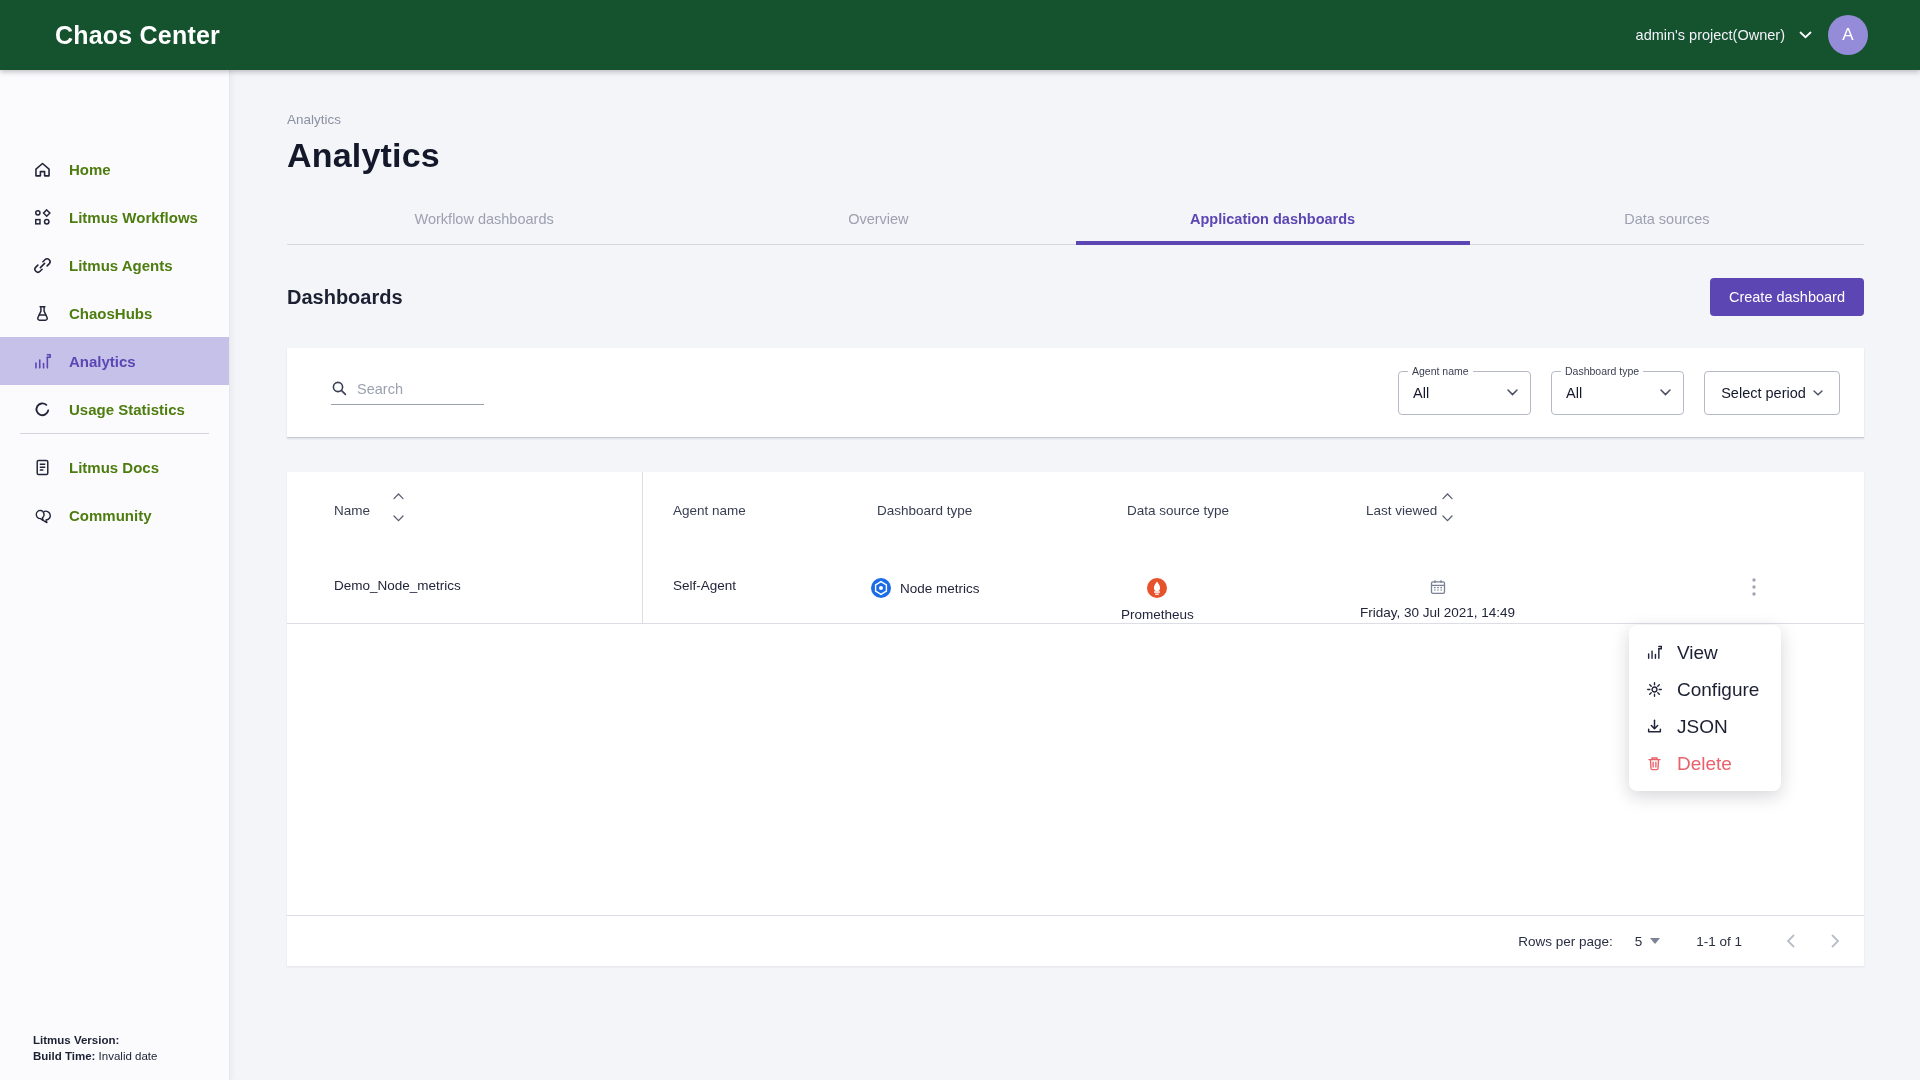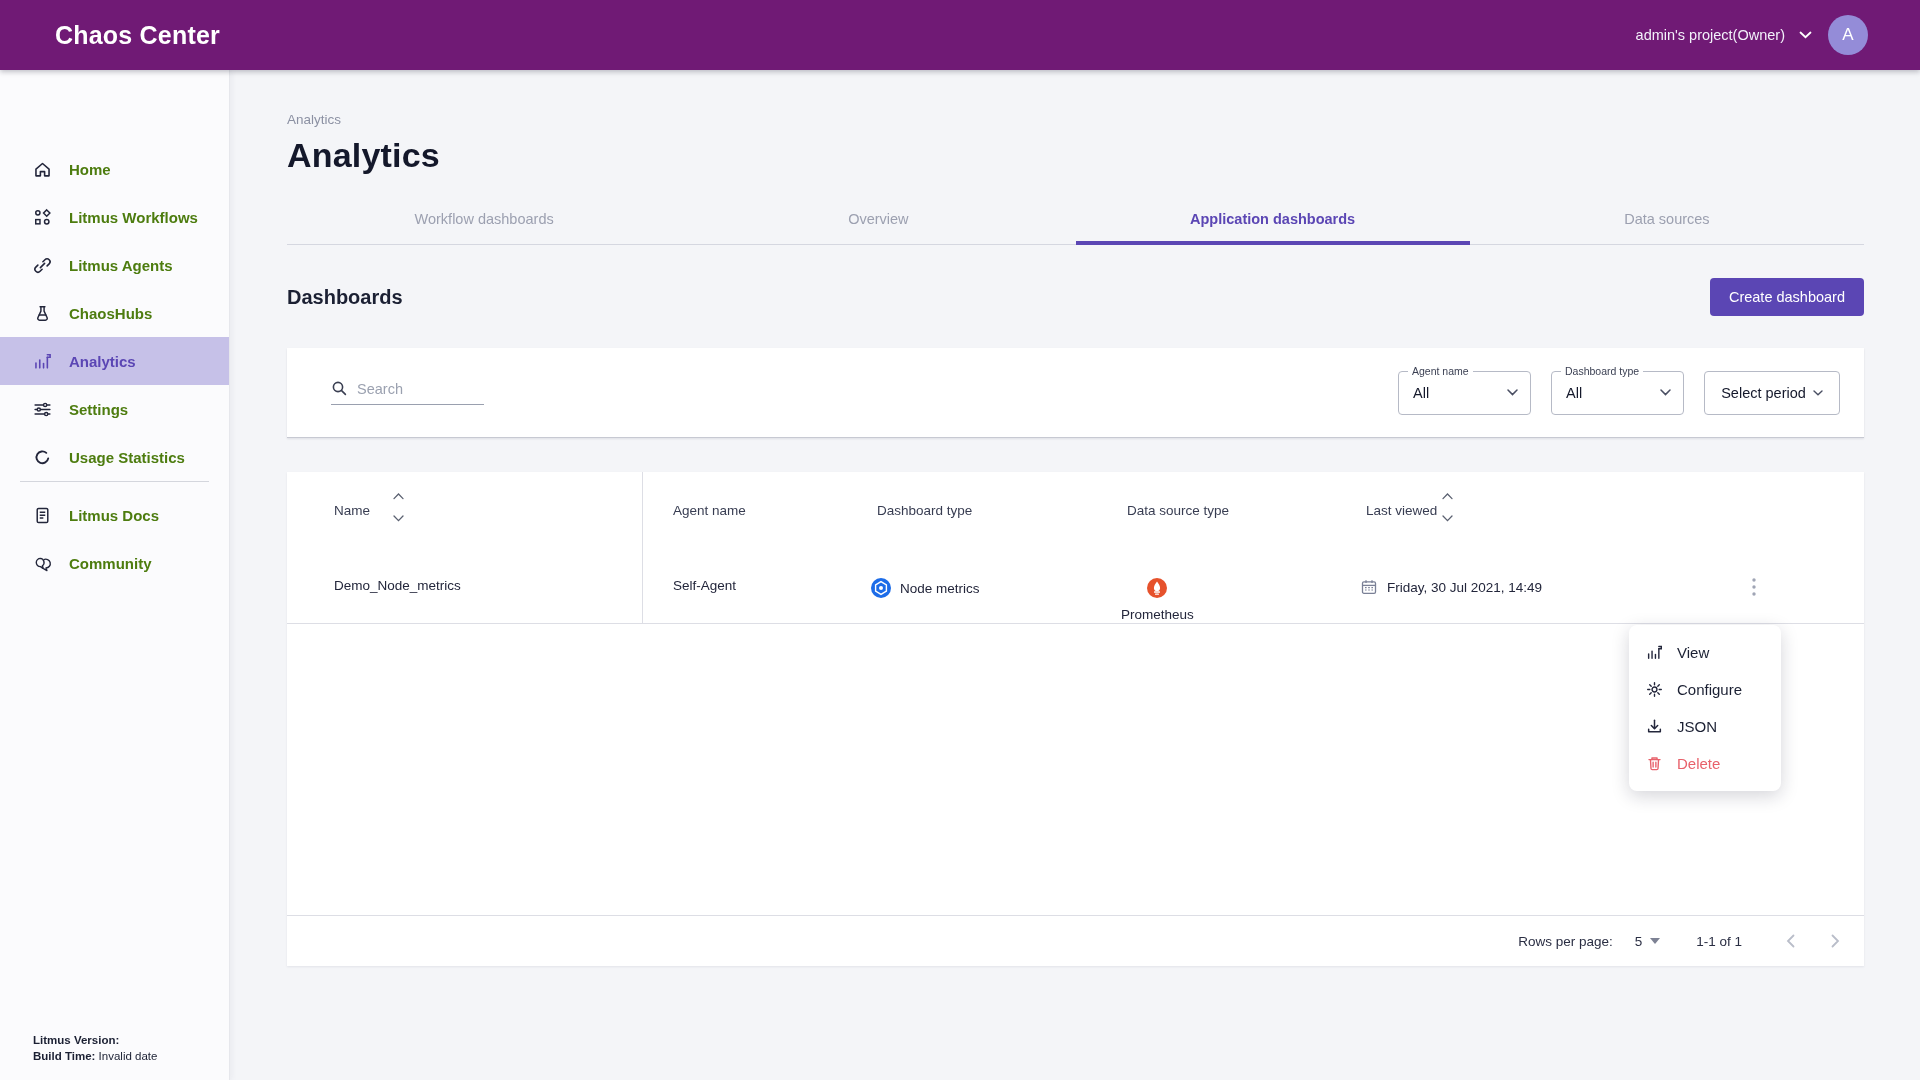--- a/index.html
+++ b/index.html
@@ -9,21 +9,21 @@
     background:#F4F5F8;
     color:#1B2033;
     overflow:hidden;
     position:relative;
   }
   svg { display:block; }
 
   
   .topbar {
     position:absolute; top:0; left:0; width:1920px; height:70px;
-    background:#701a75; display:flex; align-items:center;
+    background:#14532d; display:flex; align-items:center;
     padding:0 52px 0 55px; z-index:30;
     box-shadow:0 2px 5px rgba(20,20,40,.25);
   }
   .app-title { color:#fff; font-size:25px; font-weight:bold; letter-spacing:.2px; }
   .topbar-right { margin-left:auto; display:flex; align-items:center; gap:16px; }
   .project-selector { display:flex; align-items:center; gap:14px; color:#F2F1FA; font-size:14.5px; cursor:pointer; }
   .avatar {
     width:40px; height:40px; border-radius:50%; background:#948CD8;
     color:#fff; font-size:17px; display:flex; align-items:center; justify-content:center; cursor:pointer;
   }
@@ -120,21 +120,21 @@
   .range-label { margin-right:38px; }
   .page-btn { background:none; border:none; cursor:default; padding:4px 6px; }
   .page-btn + .page-btn { margin-left:24px; }
 
   
   .context-menu {
     position:absolute; left:1629px; top:625px; width:152px; z-index:40;
     background:#fff; border-radius:8px; box-shadow:0 5px 18px rgba(20,20,50,.18);
     padding:9px 0;
   }
-  .menu-item { height:37px; display:flex; align-items:center; gap:14px; padding-left:17px; cursor:pointer; font-size:15px; color:#1B2033; }
+  .menu-item { height:37px; display:flex; align-items:center; gap:14px; padding-left:17px; cursor:pointer; font-size:19px; color:#1B2033; }
   .menu-item.danger { color:#E8616B; }
 </style>
 </head>
 <body>
 
 <header class="topbar">
   <div class="app-title">Chaos Center</div>
   <div class="topbar-right">
     <div class="project-selector">
       <span>admin's project(Owner)</span>
@@ -194,31 +194,20 @@
       <span class="nicon">
         <svg width="19" height="19" viewBox="0 0 18 18" fill="none" stroke-width="1.5" stroke-linecap="round">
             <path d="M2.8 15 V10.5"></path>
             <path d="M6.4 15 V7.5"></path>
             <path d="M10 15 V11"></path>
             <path d="M13.6 15 V5"></path>
             <path d="M13.6 2.6 h2.6 v2.4 h-2.6"></path>
           </svg>
       </span>
       <span>Analytics</span>
-    </div>
-    <div class="nav-item">
-      <span class="nicon">
-        <svg width="19" height="19" viewBox="0 0 18 18" fill="none" stroke-width="1.4" stroke-linecap="round">
-            <path d="M2 4.7 h14 M2 9 h14 M2 13.3 h14"></path>
-            <circle cx="11.5" cy="4.7" r="1.5" fill="#FBFBFD"></circle>
-            <circle cx="5.5" cy="9" r="1.5" fill="#FBFBFD"></circle>
-            <circle cx="12.5" cy="13.3" r="1.5" fill="#FBFBFD"></circle>
-          </svg>
-      </span>
-      <span>Settings</span>
     </div>
     <div class="nav-item">
       <span class="nicon">
         <svg width="19" height="19" viewBox="0 0 18 18" fill="none" stroke-width="1.8" stroke-linecap="round">
             <path d="M12.6 4.6 A5.6 5.6 0 1 0 14.4 9.8"></path>
           </svg>
       </span>
       <span>Usage Statistics</span>
     </div>
   </nav>
@@ -352,21 +341,21 @@
         <span>
           <svg width="20" height="20" viewBox="0 0 20 20">
               <circle cx="10" cy="10" r="10" fill="#E6522C"></circle>
               <path d="M10 3.4 C11.7 6 13.1 7.6 13.1 9.9 A3.1 3.1 0 0 1 6.9 9.9 C6.9 7.6 8.3 6 10 3.4 Z" fill="#fff"></path>
               <rect x="7" y="13.2" width="6" height="1.6" rx="0.6" fill="#fff"></rect>
               <rect x="8" y="15.4" width="4" height="1.4" rx="0.6" fill="#fff"></rect>
             </svg>
         </span>
         <span>Prometheus</span>
       </span>
-      <span class="td" style="left:1073px;">
+      <span class="td" style="left:1073px;flex-direction:column;">
         <span>
           <svg width="18" height="18" viewBox="0 0 18 18" fill="none" stroke="#7A8096" stroke-width="1.3">
               <rect x="2.5" y="3.8" width="13" height="11.5" rx="1.4"></rect>
               <path d="M2.5 7.4 H15.5"></path>
               <path d="M6 2.2 V5 M12 2.2 V5"></path>
               <path d="M5 9.6h1.6M8.2 9.6h1.6M11.4 9.6h1.6M5 12h1.6M8.2 12h1.6M11.4 12h1.6" stroke-width="1.1"></path>
             </svg>
         </span>
         <span>Friday, 30 Jul 2021, 14:49</span>
       </span>

